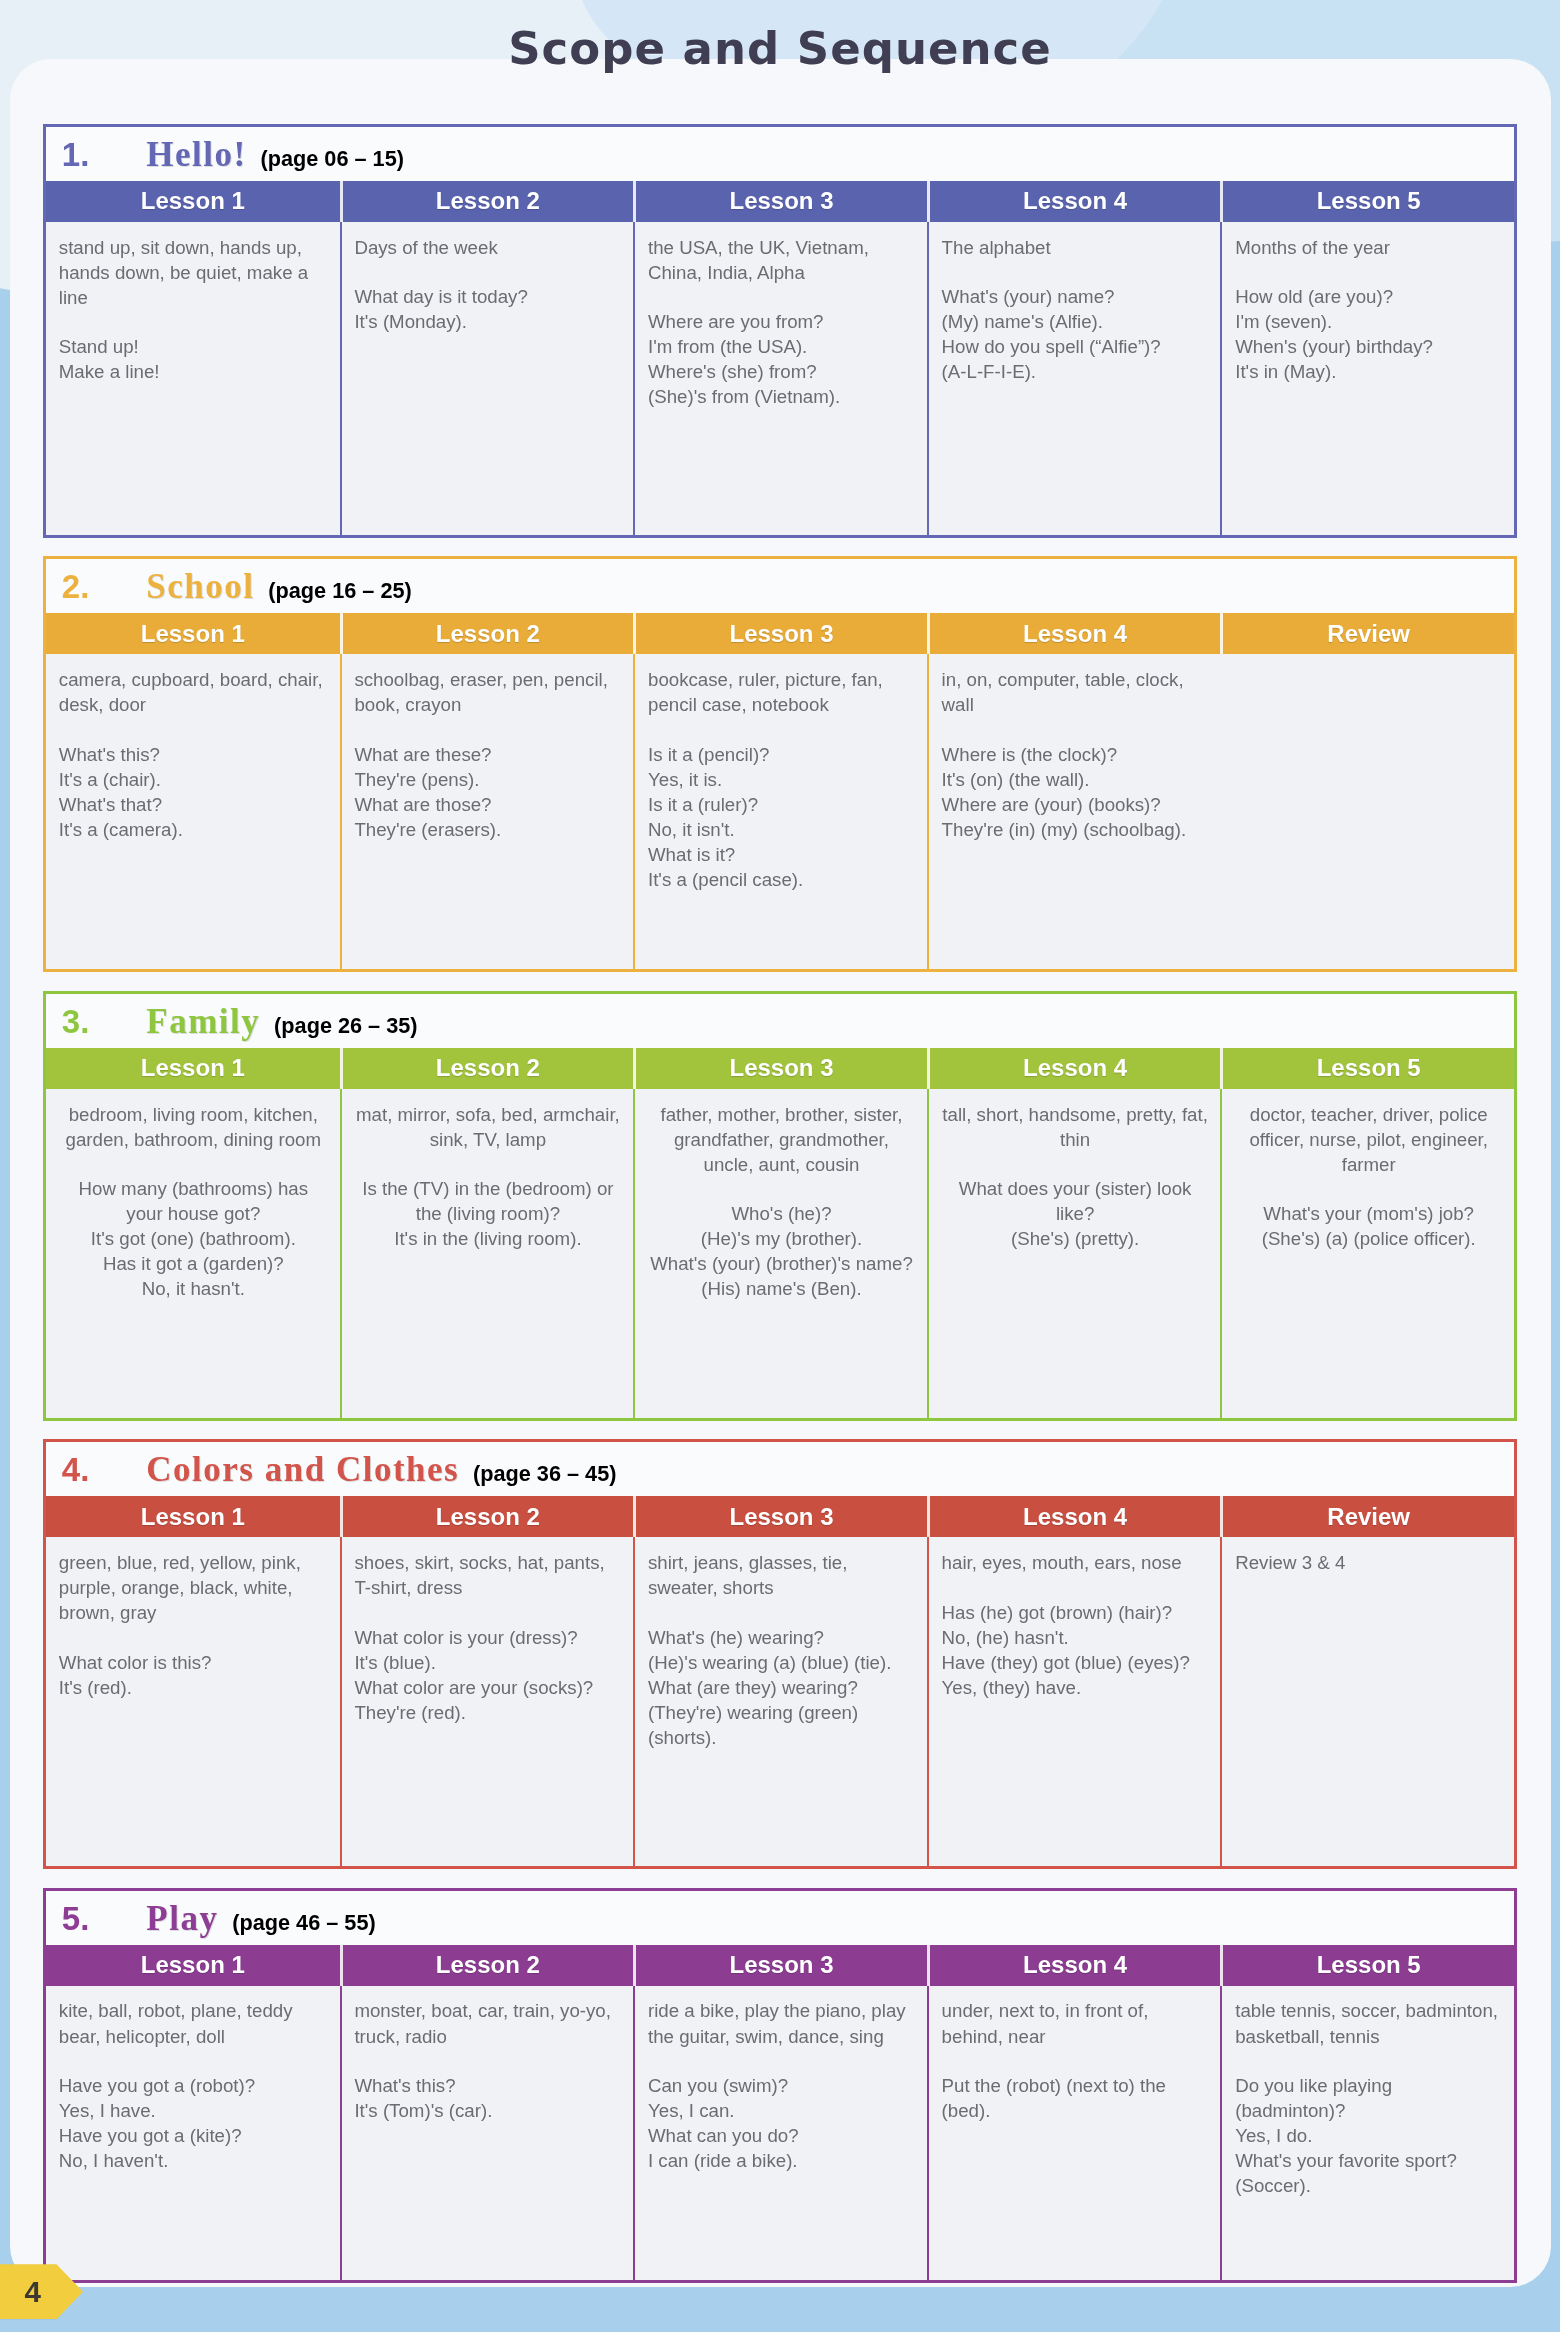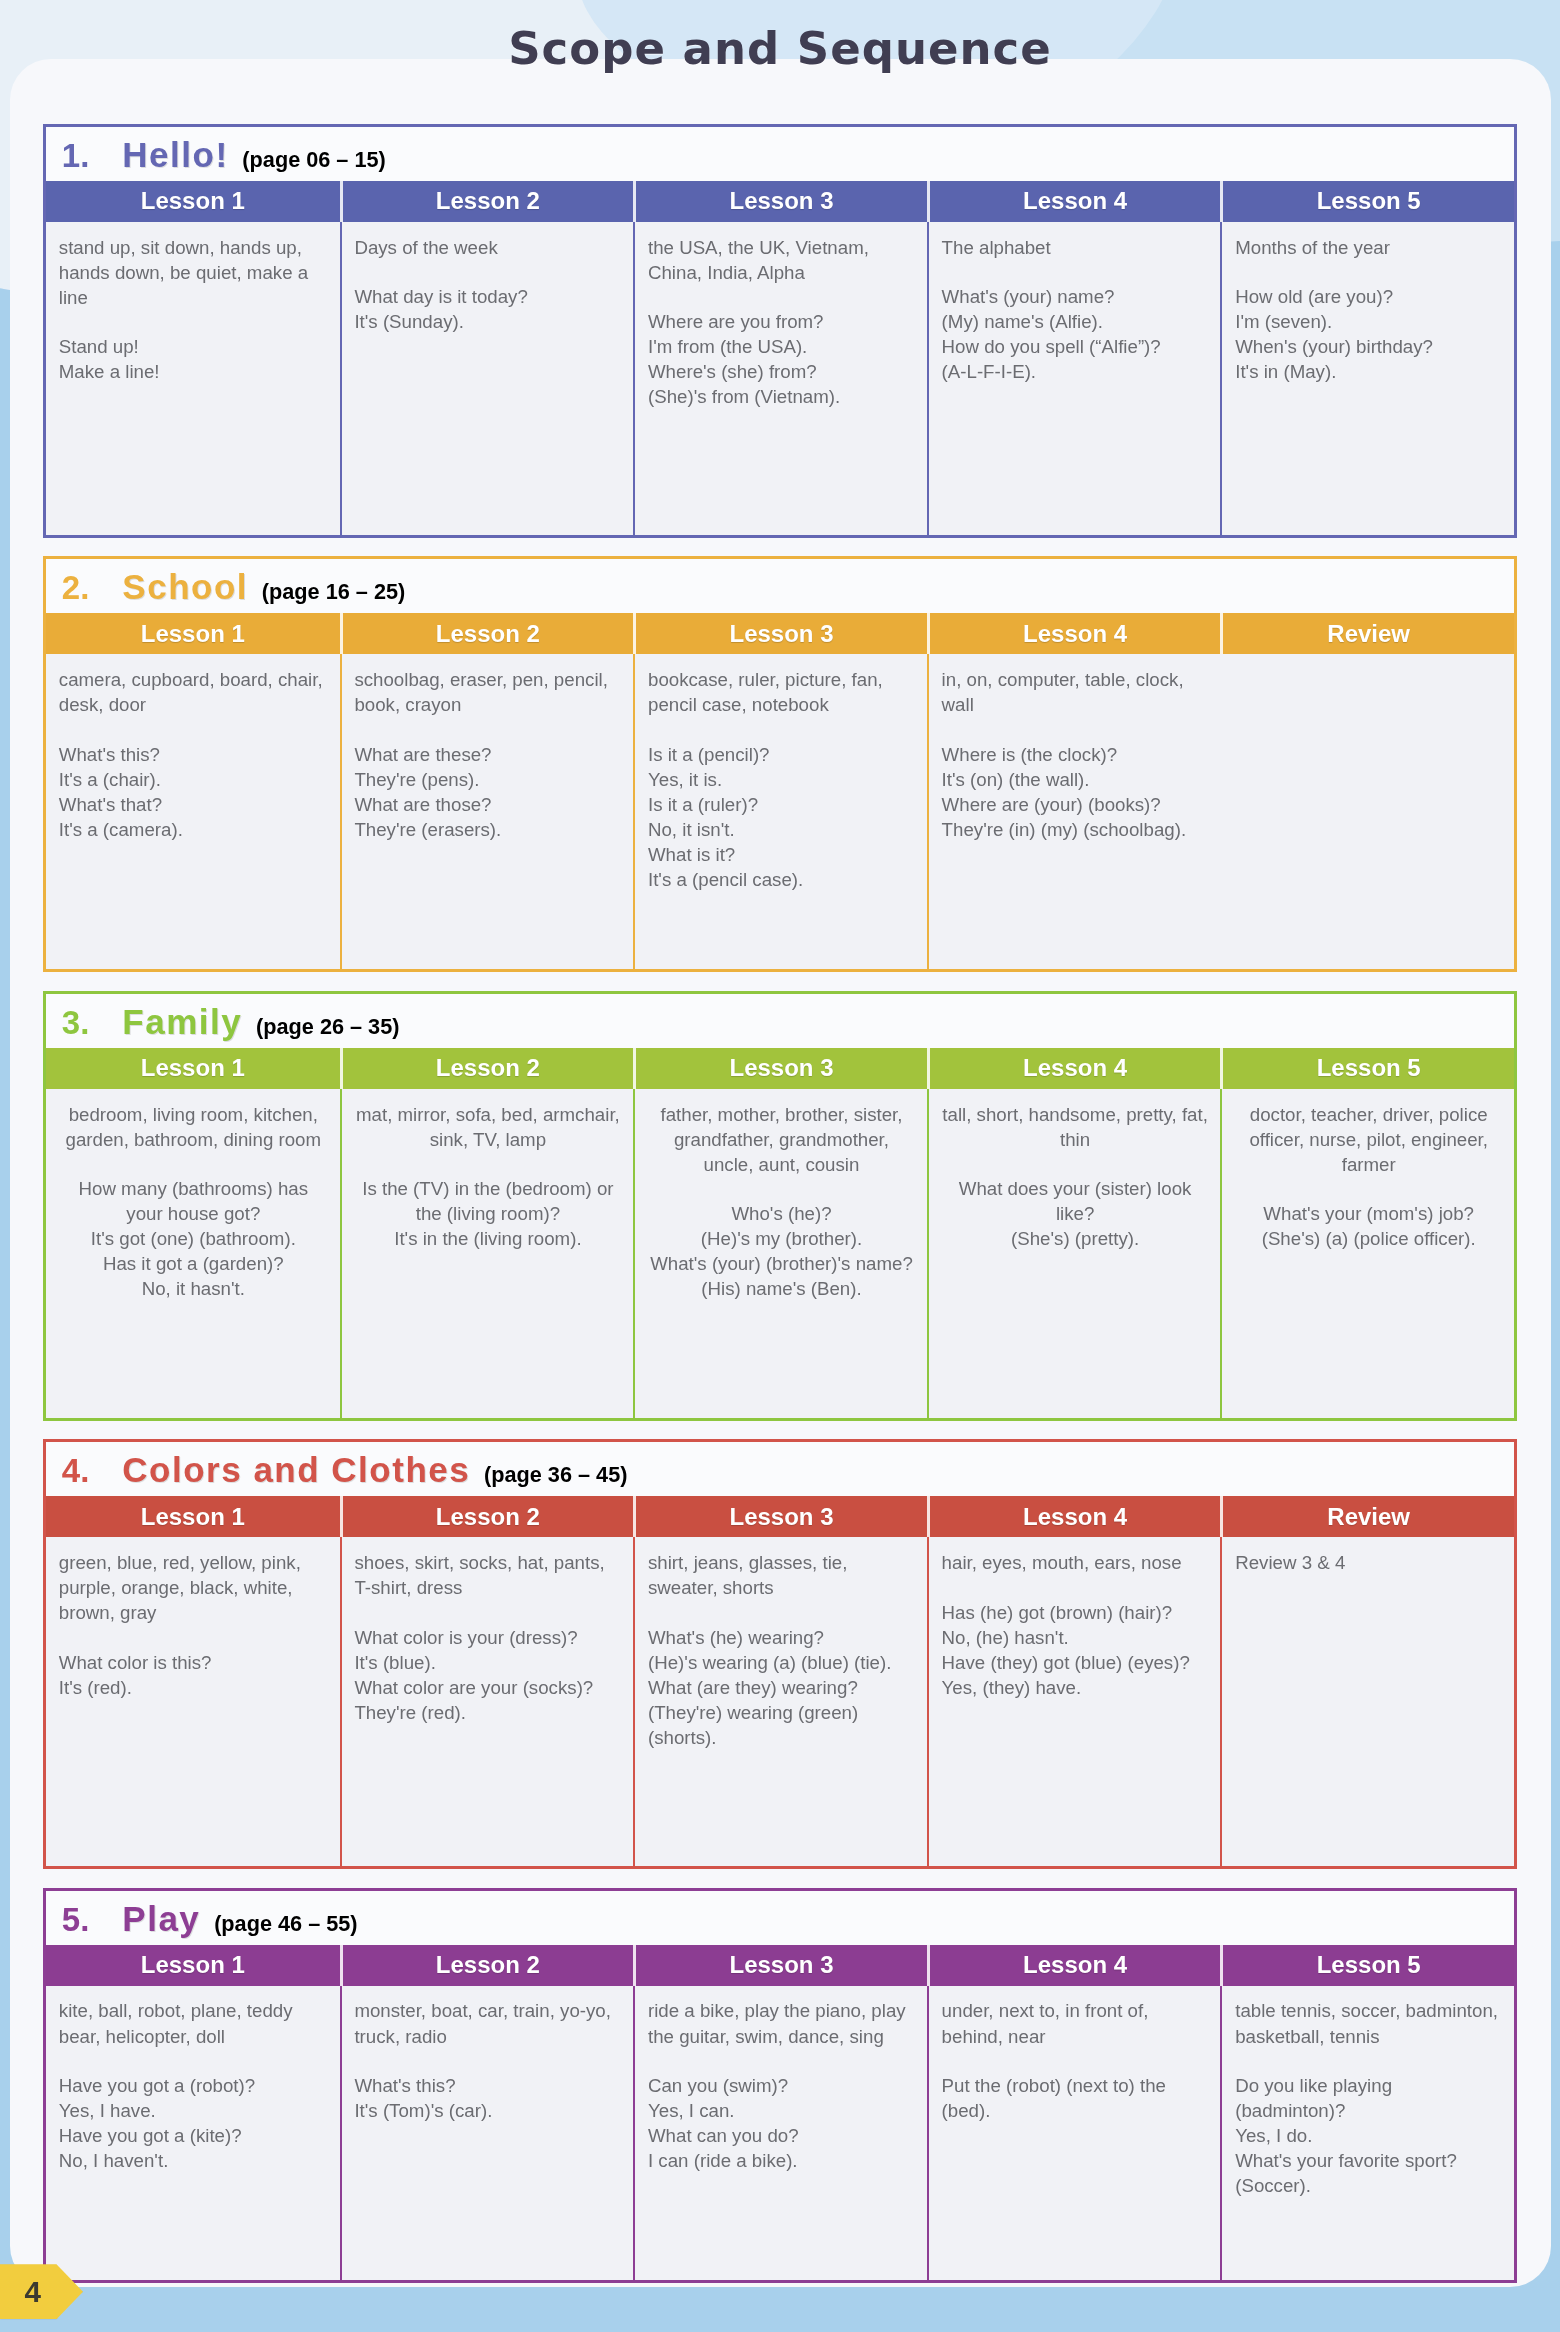--- a/index.html
+++ b/index.html
@@ -23,22 +23,23 @@
   }
   .units{position:absolute;left:43px;top:124px;width:1474px;}
   .unit{
     background:#f1f2f6;border:3px solid var(--accent);
     margin-bottom:18.7px;box-sizing:border-box;
   }
   .unit-title{padding:7.9px 15.8px 5.9px 15.8px;background:#fafbfd;display:flex;align-items:baseline;}
   .unit-num{color:var(--accent);font-size:33px;font-weight:800;margin-right:33px;}
   .unit-name{
     color:var(--accent);font-size:35px;font-weight:800;letter-spacing:1.5px;
-    font-family:Liberation Sans, sans-serif;
+    font-family:Liberation Serif, serif;
     text-shadow:1px 1px 0 rgba(0,0,0,.12);
+    margin-left:24px;
   }
   .unit-pages{color:#000000;font-size:21.7px;font-weight:700;margin-left:13.8px;}
   .head-row{display:grid;grid-template-columns:repeat(5,1fr);background:var(--head);height:41px;}
   .head-cell{
     display:flex;align-items:center;justify-content:center;
     color:#ffffff;font-size:24px;font-weight:700;
     border-left:3px solid rgba(255,255,255,.85);
     text-shadow:0 1px 1px rgba(0,0,0,.18);
   }
   .head-cell:first-child{border-left:none;}
@@ -91,21 +92,21 @@
     </div>
     <div class="cells">
       <div class="cell">
         <div class="vocab">stand up, sit down, hands up, hands down, be quiet, make a line</div>
         <div class="phrases">Stand up!
 Make a line!</div>
       </div>
       <div class="cell">
         <div class="vocab">Days of the week</div>
         <div class="phrases">What day is it today?
-It's (Sunday).</div>
+It's (Monday).</div>
       </div>
       <div class="cell">
         <div class="vocab">the USA, the UK, Vietnam, China, India, Alpha</div>
         <div class="phrases">Where are you from?
 I'm from (the USA).
 Where's (she) from?
 (She)'s from (Vietnam).</div>
       </div>
       <div class="cell">
         <div class="vocab">The alphabet</div>

